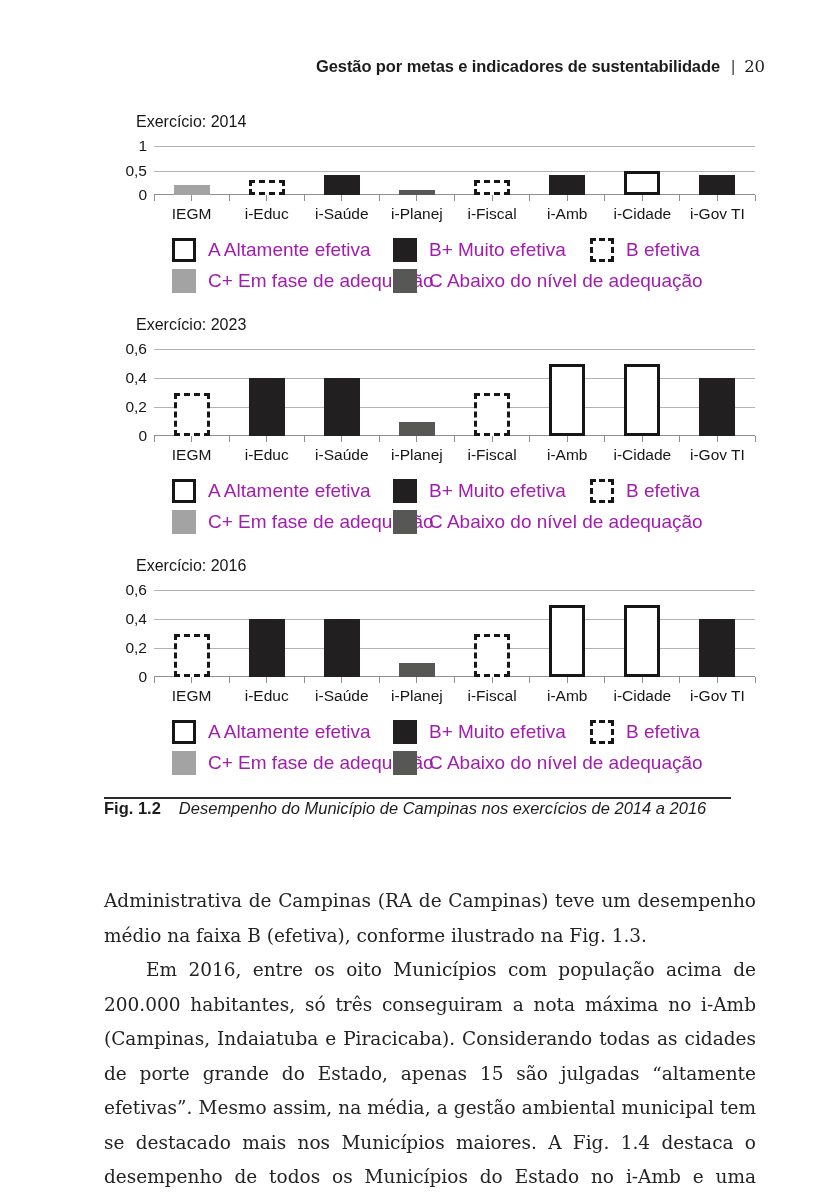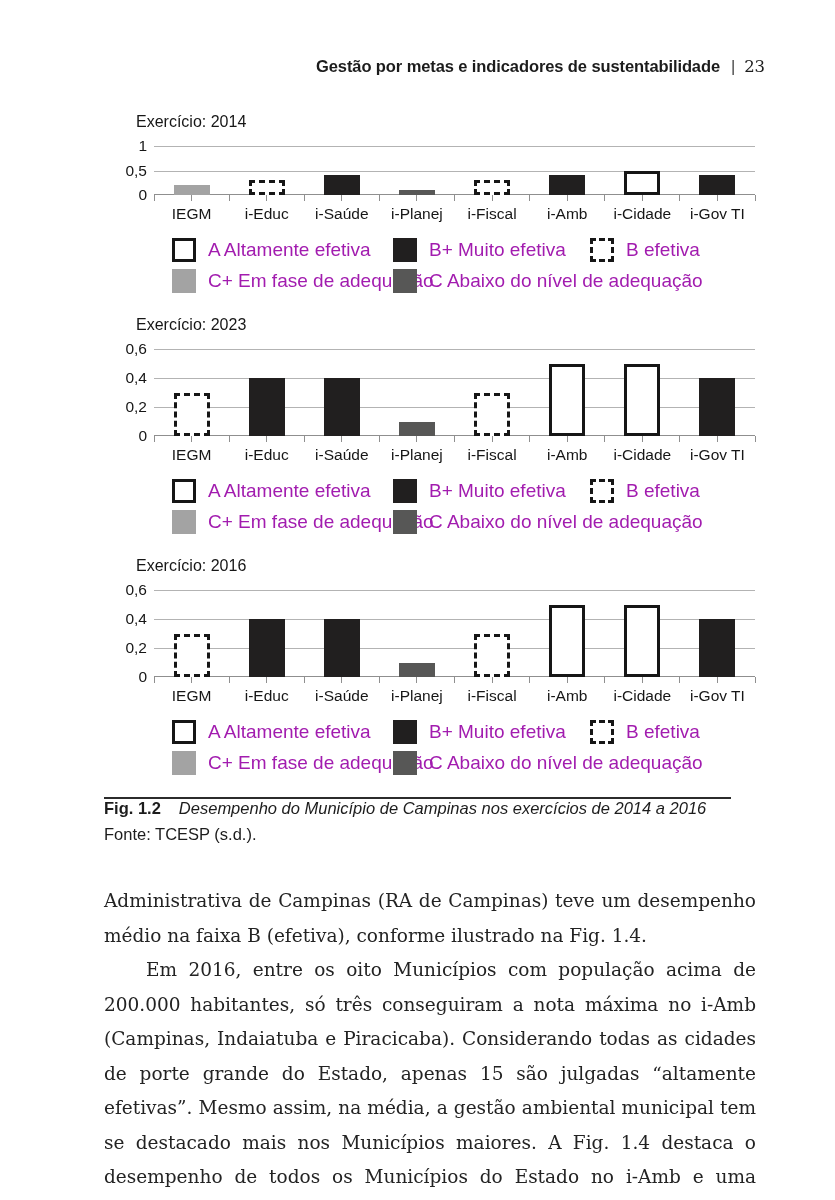--- a/index.html
+++ b/index.html
@@ -68,21 +68,21 @@
   }
   .body-text p{margin:0;}
   .body-text p.indent{text-indent:42px;}
 </style>
 </head>
 <body>
 
 <div class="page">
 
   <div class="running-header">
-    <span class="rh-title">Gestão por metas e indicadores de sustentabilidade</span><span class="rh-sep">|</span><span class="rh-page">23</span>
+    <span class="rh-title">Gestão por metas e indicadores de sustentabilidade</span><span class="rh-sep">|</span><span class="rh-page">20</span>
   </div>
 
   <div class="figure">
     <div id="charts">
         <div class="chart-block">
           <div class="chart-title">Exercício: 2014</div>
           <div class="plot-wrap">
             <div class="ylabels">
               <span class="ylab" style="top: 49px;">0</span>
               <span class="ylab" style="top: 24.5px;">0,5</span>
@@ -312,21 +312,20 @@
             </div>
           </div>
         </div>
       </div>
 
     <div class="caption-rule"></div>
 
     <div class="figure-caption">
       <span class="fig-label">Fig. 1.2</span><span class="fig-title">Desempenho do Município de Campinas nos exercícios de 2014 a 2016</span>
     </div>
-    <div class="figure-source">Fonte: TCESP (s.d.).</div>
   </div>
 
   <div class="body-text">
-    <p class="para">Administrativa de Campinas (RA de Campinas) teve um desempenho médio na faixa B (efetiva), conforme ilustrado na Fig. 1.4.</p>
+    <p class="para">Administrativa de Campinas (RA de Campinas) teve um desempenho médio na faixa B (efetiva), conforme ilustrado na Fig. 1.3.</p>
     <p class="para indent">Em 2016, entre os oito Municípios com população acima de 200.000 habitantes, só três conseguiram a nota máxima no i-Amb (Campinas, Indaiatuba e Piracicaba). Considerando todas as cidades de porte grande do Estado, apenas 15 são julgadas “altamente efetivas”. Mesmo assim, na média, a gestão ambiental municipal tem se destacado mais nos Municípios maiores. A Fig. 1.4 destaca o desempenho de todos os Municípios do Estado no i-Amb e uma média por porte.</p>
   </div>
 
 </div>
 
 </body></html>

